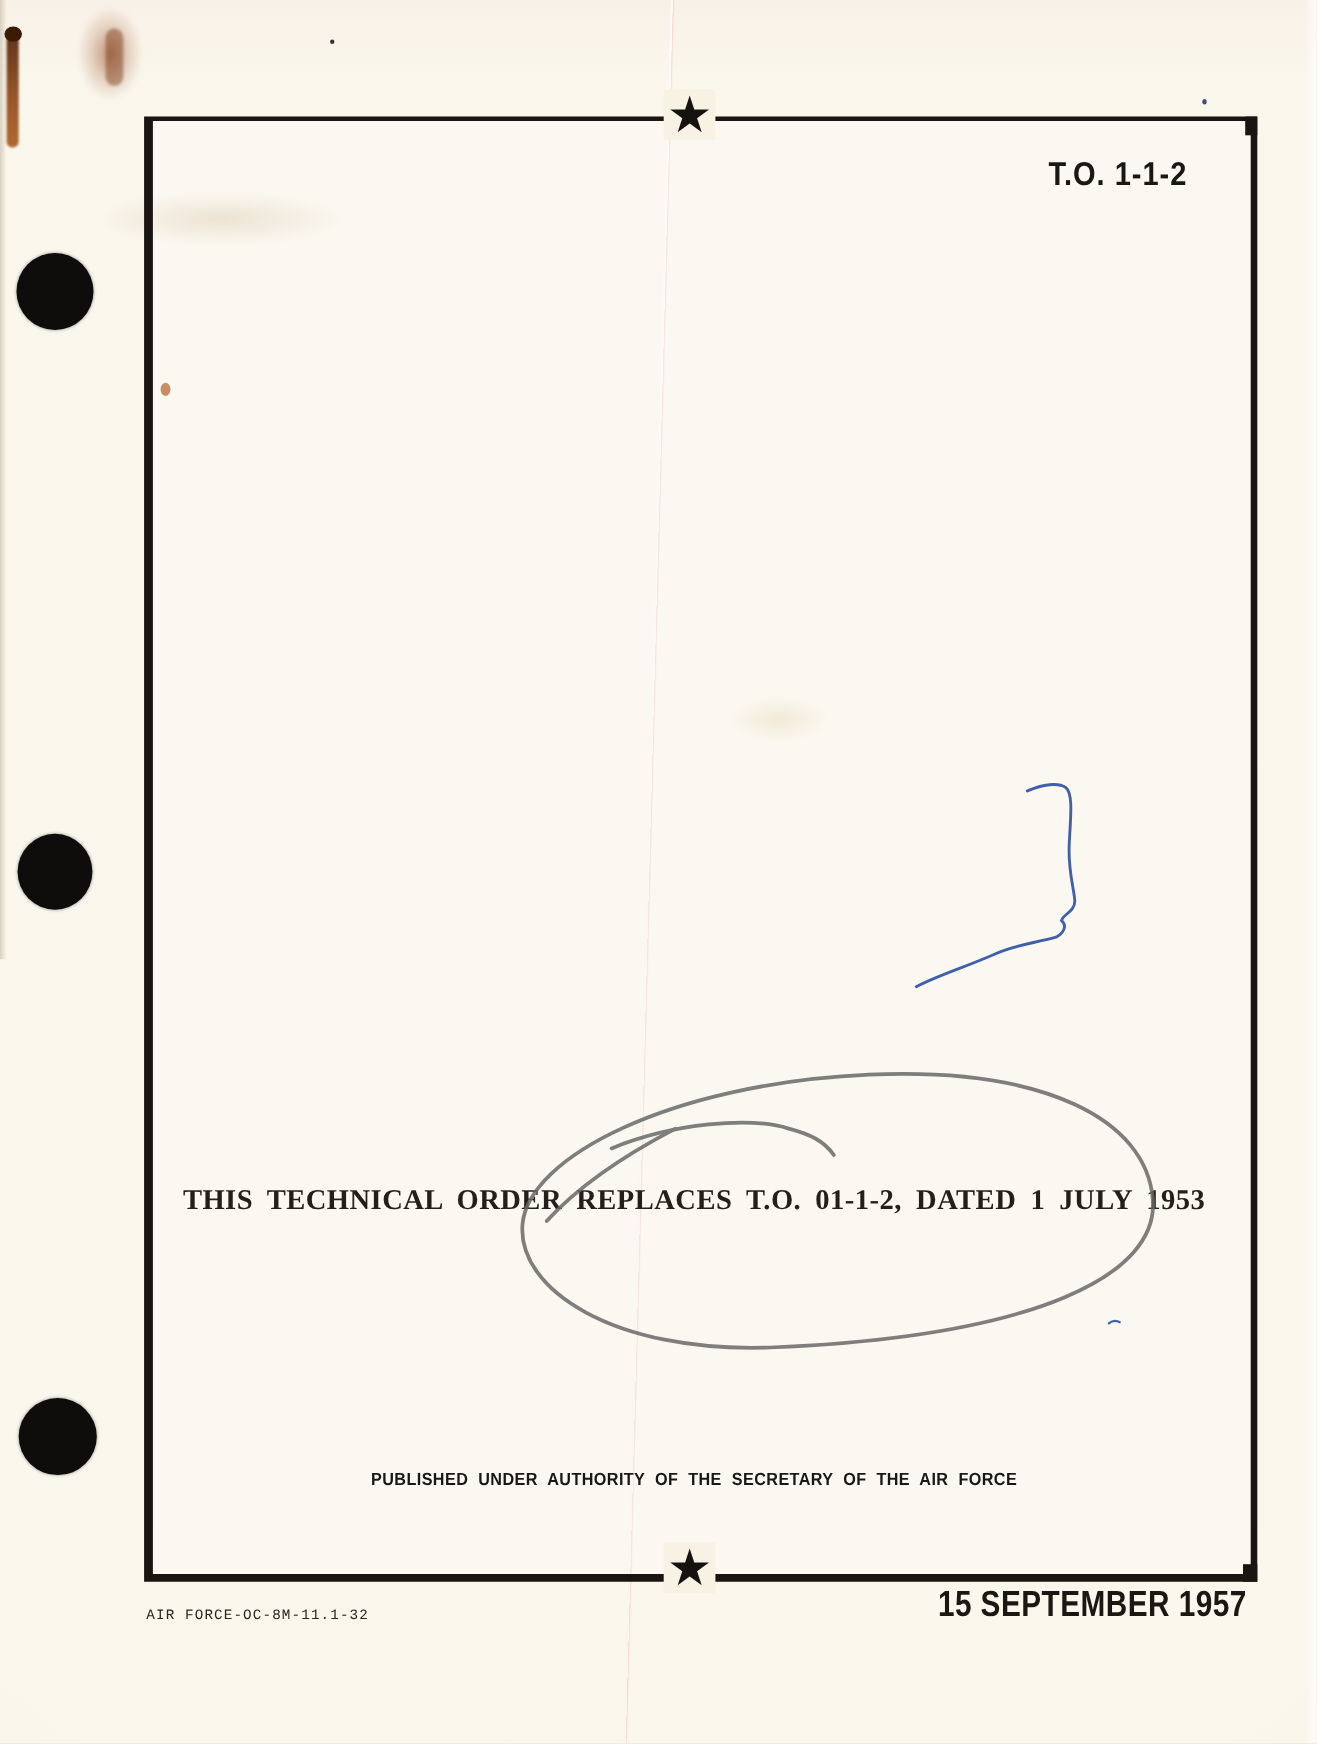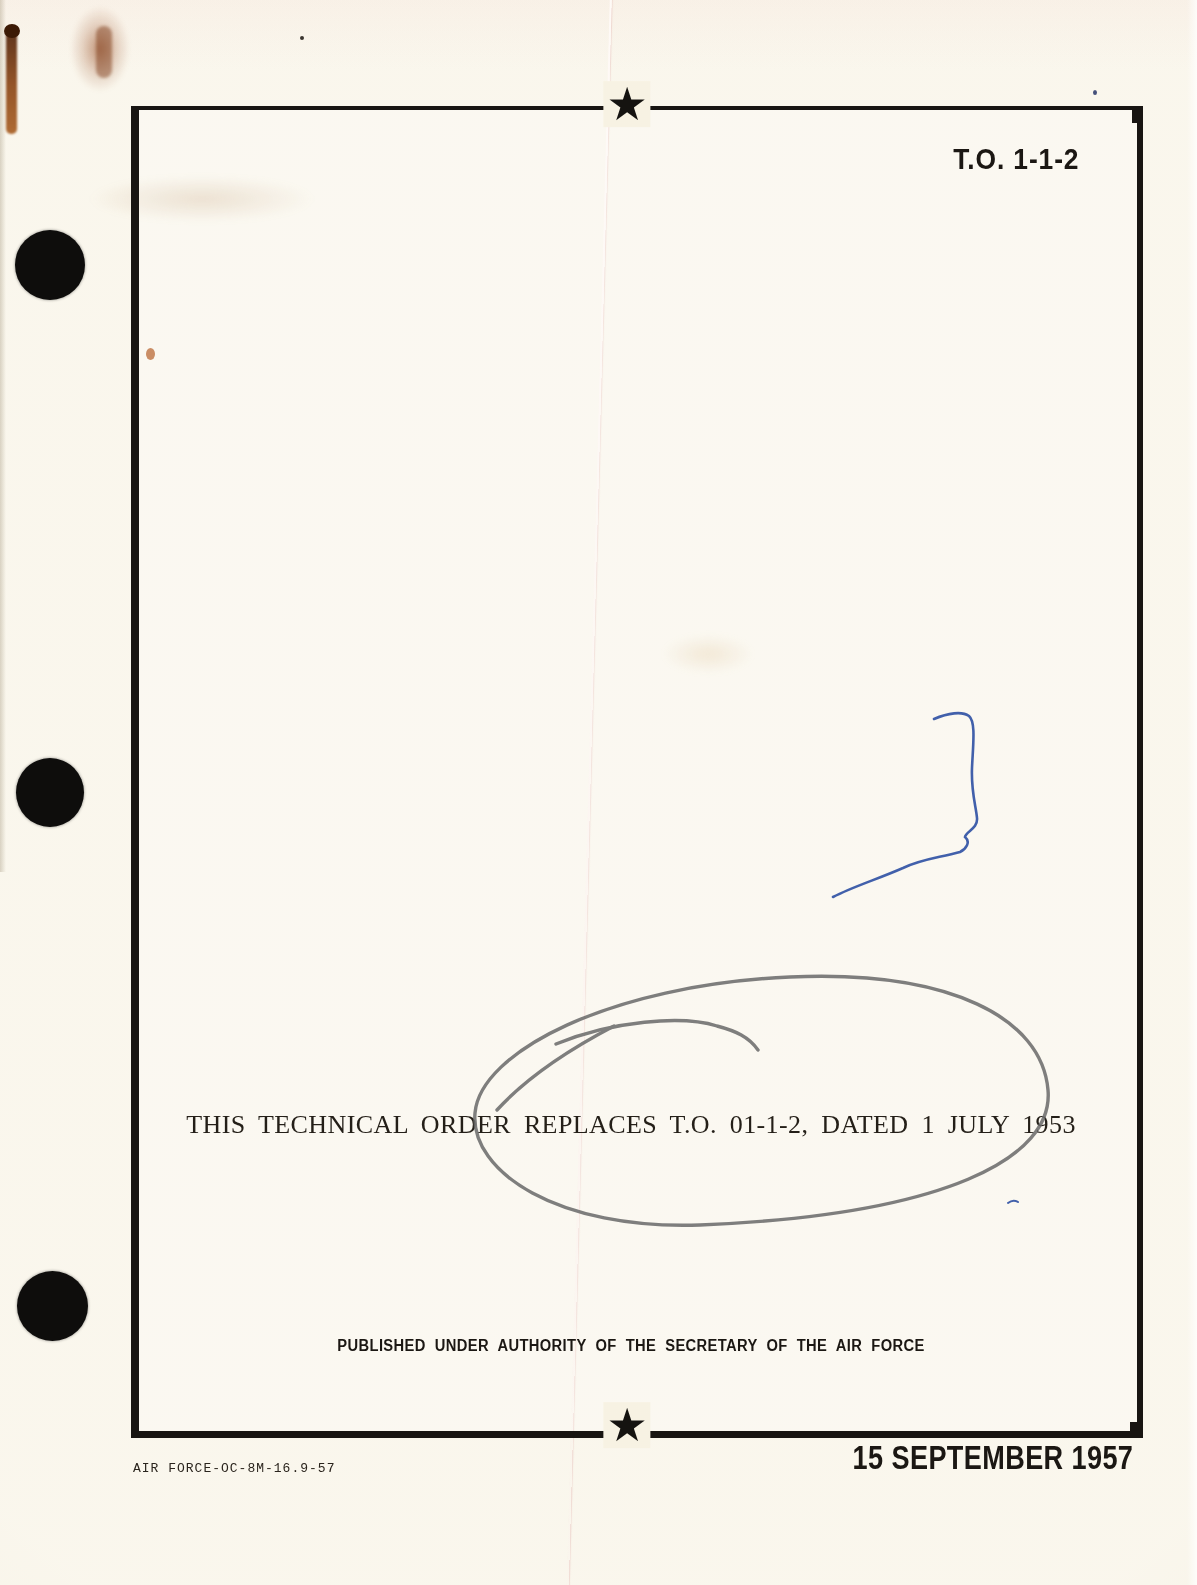--- a/index.html
+++ b/index.html
@@ -62,22 +62,22 @@
   .star-top{left:627px;top:106px;}
   .star-bottom{left:627px;top:1427px;}
   
   .to-number{position:absolute;top:142px;right:118px;
     font-size:30px;font-weight:700;letter-spacing:1px;
     transform:scaleX(0.88);transform-origin:100% 50%;}
   .title{position:absolute;left:139px;top:450px;width:984px;text-align:center;}
   .title-line{display:block;height:100px;line-height:100px;
     font-size:60px;font-weight:700;letter-spacing:1px;word-spacing:0.38em;
     transform:scaleX(0.88);transform-origin:50% 50%;}
-  .replaces{position:absolute;left:139px;top:1110px;width:984px;text-align:center;
-    font-family:"Liberation Serif", serif;font-size:26px;font-weight:400;
+  .replaces{position:absolute;left:139px;top:1076px;width:984px;text-align:center;
+    font-family:"Liberation Serif", serif;font-size:26px;font-weight:700;
     letter-spacing:0.4px;word-spacing:6px;color:#241f18;}
   .authority{position:absolute;left:139px;top:1337px;width:984px;text-align:center;
     font-size:16px;font-weight:700;letter-spacing:0.4px;word-spacing:5px;
     transform:scaleX(0.92);transform-origin:50% 50%;}
   .pub-date{position:absolute;top:1438px;right:64px;
     font-size:33px;font-weight:700;letter-spacing:0.5px;line-height:40px;
     transform:scaleX(0.82);transform-origin:100% 50%;}
   .imprint{position:absolute;left:133px;top:1461px;
     font-family:"Liberation Mono", monospace;font-size:13px;letter-spacing:1px;color:#2a241d;}
   .overlay{position:absolute;left:0;top:0;width:1197px;height:1585px;pointer-events:none;}
@@ -114,21 +114,21 @@
 
   <div class="to-number">T.O. 1-1-2</div>
 
 
   <div class="replaces">THIS TECHNICAL ORDER REPLACES T.O. 01-1-2, DATED 1 JULY 1953</div>
 
   <div class="authority">PUBLISHED UNDER AUTHORITY OF THE SECRETARY OF THE AIR FORCE</div>
 
   <div class="pub-date">15 SEPTEMBER 1957</div>
 
-  <div class="imprint">AIR FORCE-OC-8M-16.9-57</div>
+  <div class="imprint">AIR FORCE-OC-8M-11.1-32</div>
 
   <svg class="overlay" viewBox="0 0 1197 1585">
 
     <g stroke="#696969" stroke-width="3.4" fill="none" stroke-linecap="round" opacity="0.85">
       <path d="M 475 1113
                C 480 1052, 610 985, 790 977
                C 950 970, 1042 1018, 1048 1090
                C 1054 1158, 945 1215, 700 1225
                C 558 1230, 470 1172, 475 1113 Z"></path>
       <path d="M 497 1110 C 528 1076, 572 1048, 614 1026"></path>

